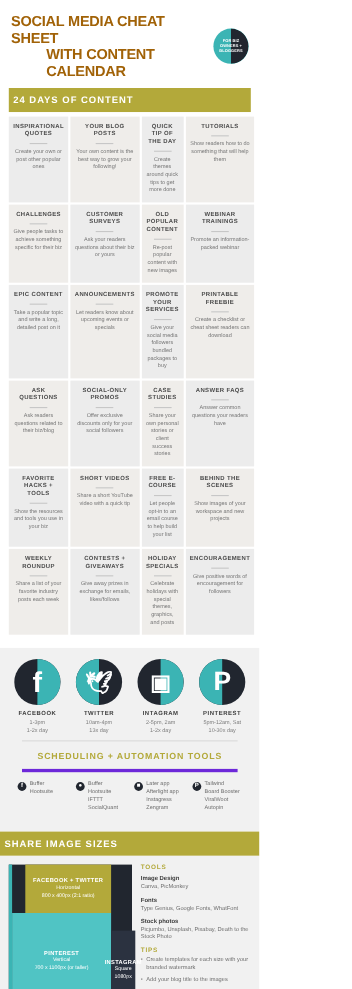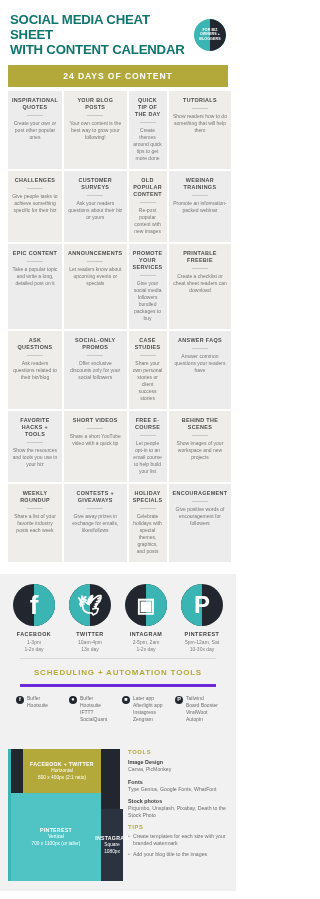--- a/index.html
+++ b/index.html
@@ -17,24 +17,24 @@
     padding: 12px 10px 8px 10px;
     display: flex;
     align-items: center;
     justify-content: space-between;
   }
   .header-title {
     font-size: 13.2px;
     line-height: 15px;
     font-weight: bold;
     letter-spacing: -0.2px;
-    color: #0f766e;
+    color: #a16207;
     text-transform: uppercase;
   }
-  .header-title .l2 { display: block; }
+  .header-title .l2 { display: block; margin-left: 32px; }
   .badge {
     width: 32px; height: 32px; border-radius: 50%;
     background: #3bb4b4;
     position: relative;
     flex: 0 0 auto;
     overflow: hidden;
   }
   .badge-wedge {
     position: absolute; right: 0; top: 0;
     width: 16px; height: 32px;
@@ -47,21 +47,21 @@
     align-items: center; justify-content: center;
     font-size: 3.6px; line-height: 4.6px; font-weight: bold;
     color: #ffffff; text-align: center; text-transform: uppercase;
     letter-spacing: 0.1px;
   }
 
   
   .bar {
     background: #b3a93a;
     color: #ffffff;
-    text-align: center;
+    text-align: left;
     font-size: 8.6px;
     font-weight: bold;
     letter-spacing: 0.9px;
     text-transform: uppercase;
     padding: 6px 4px;
     margin: 0 8px;
   }
   .bar.wide { margin: 0; }
 
   
@@ -421,20 +421,21 @@
           <div class="tool-list">
             <div>Tailwind</div>
             <div>Board Booster</div>
             <div>ViralWoot</div>
             <div>Autopin</div>
           </div>
         </div>
       </div>
   </div>
 
+  <div class="bar wide">Share Image Sizes</div>
   <div class="sizes-wrap">
     <div class="sizes-diagram">
       <div class="diag-canvas">
         <div class="box-fbtw">
           <span class="box-t">Facebook + Twitter</span>
           <span class="box-s">Horizontal</span>
           <span class="box-s">800 x 400px (2:1 ratio)</span>
         </div>
         <div class="box-pin">
           <span class="box-t">Pinterest</span>

